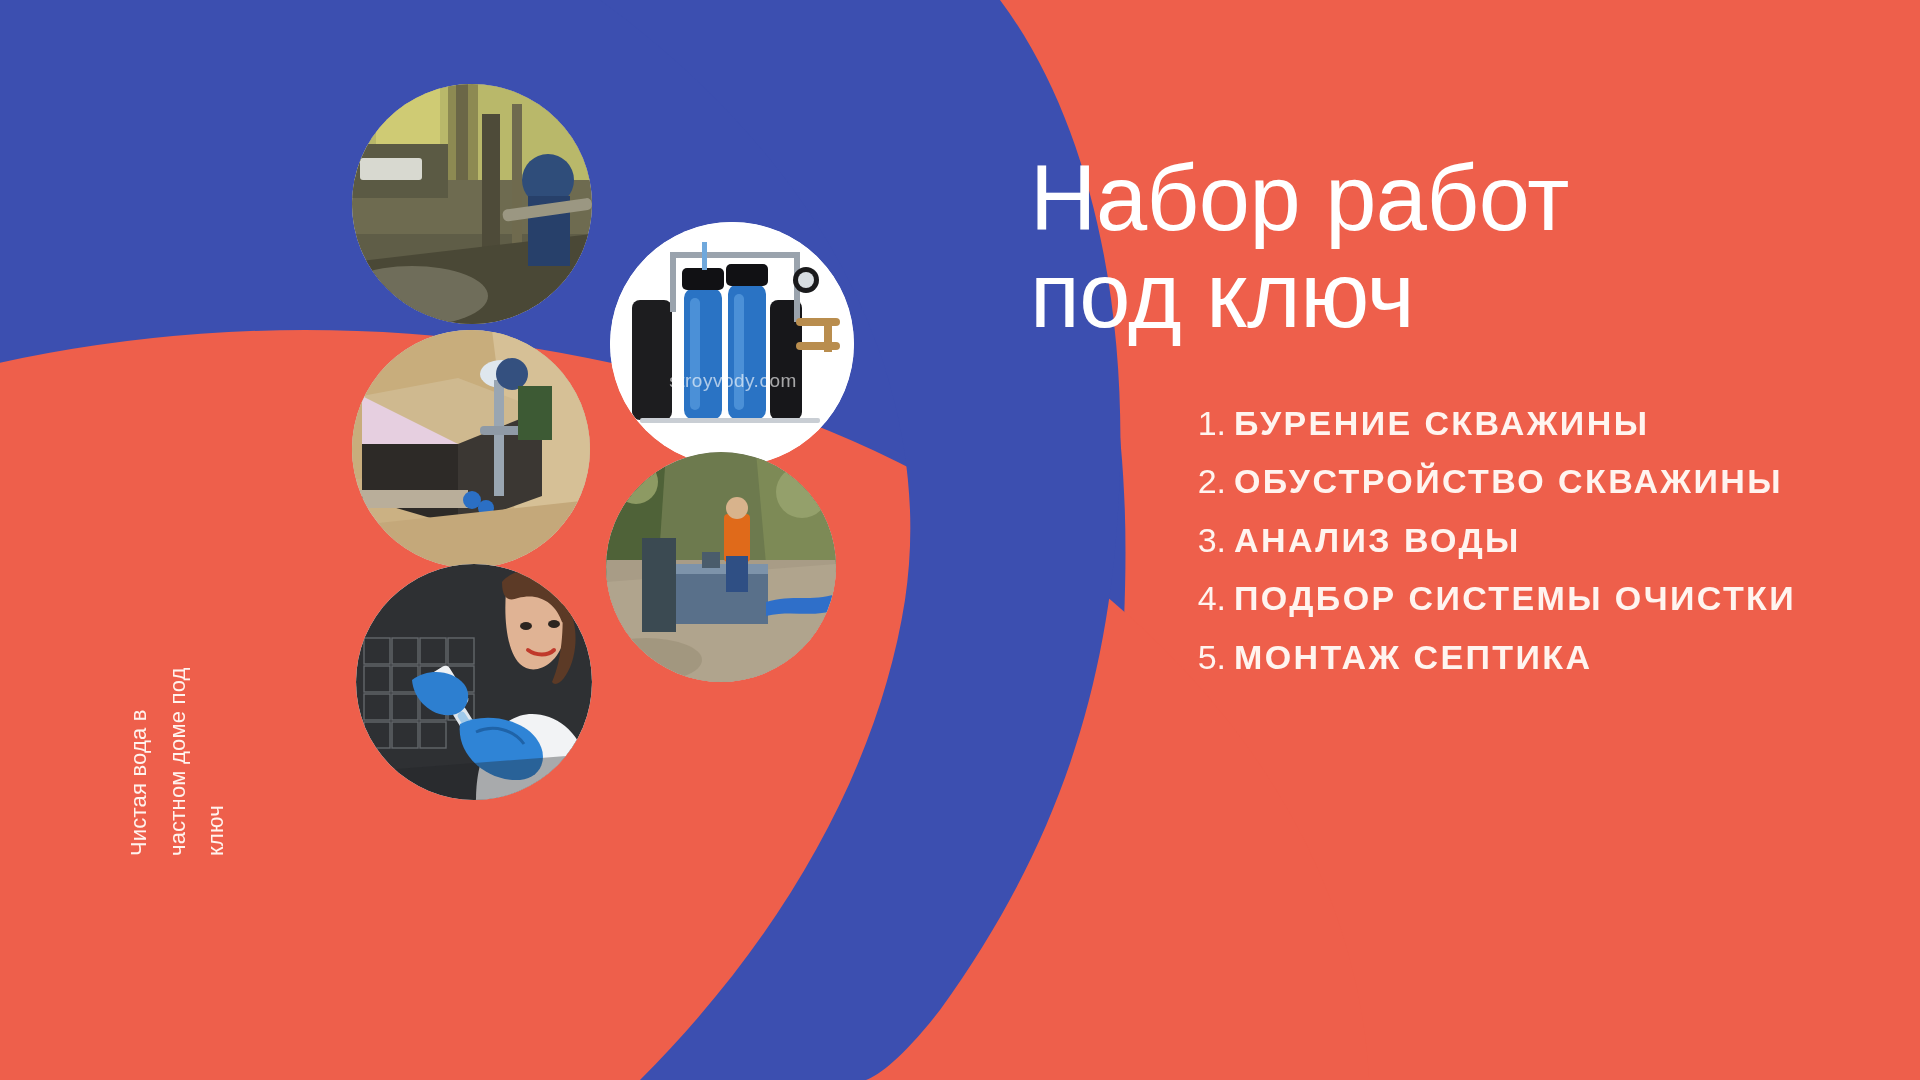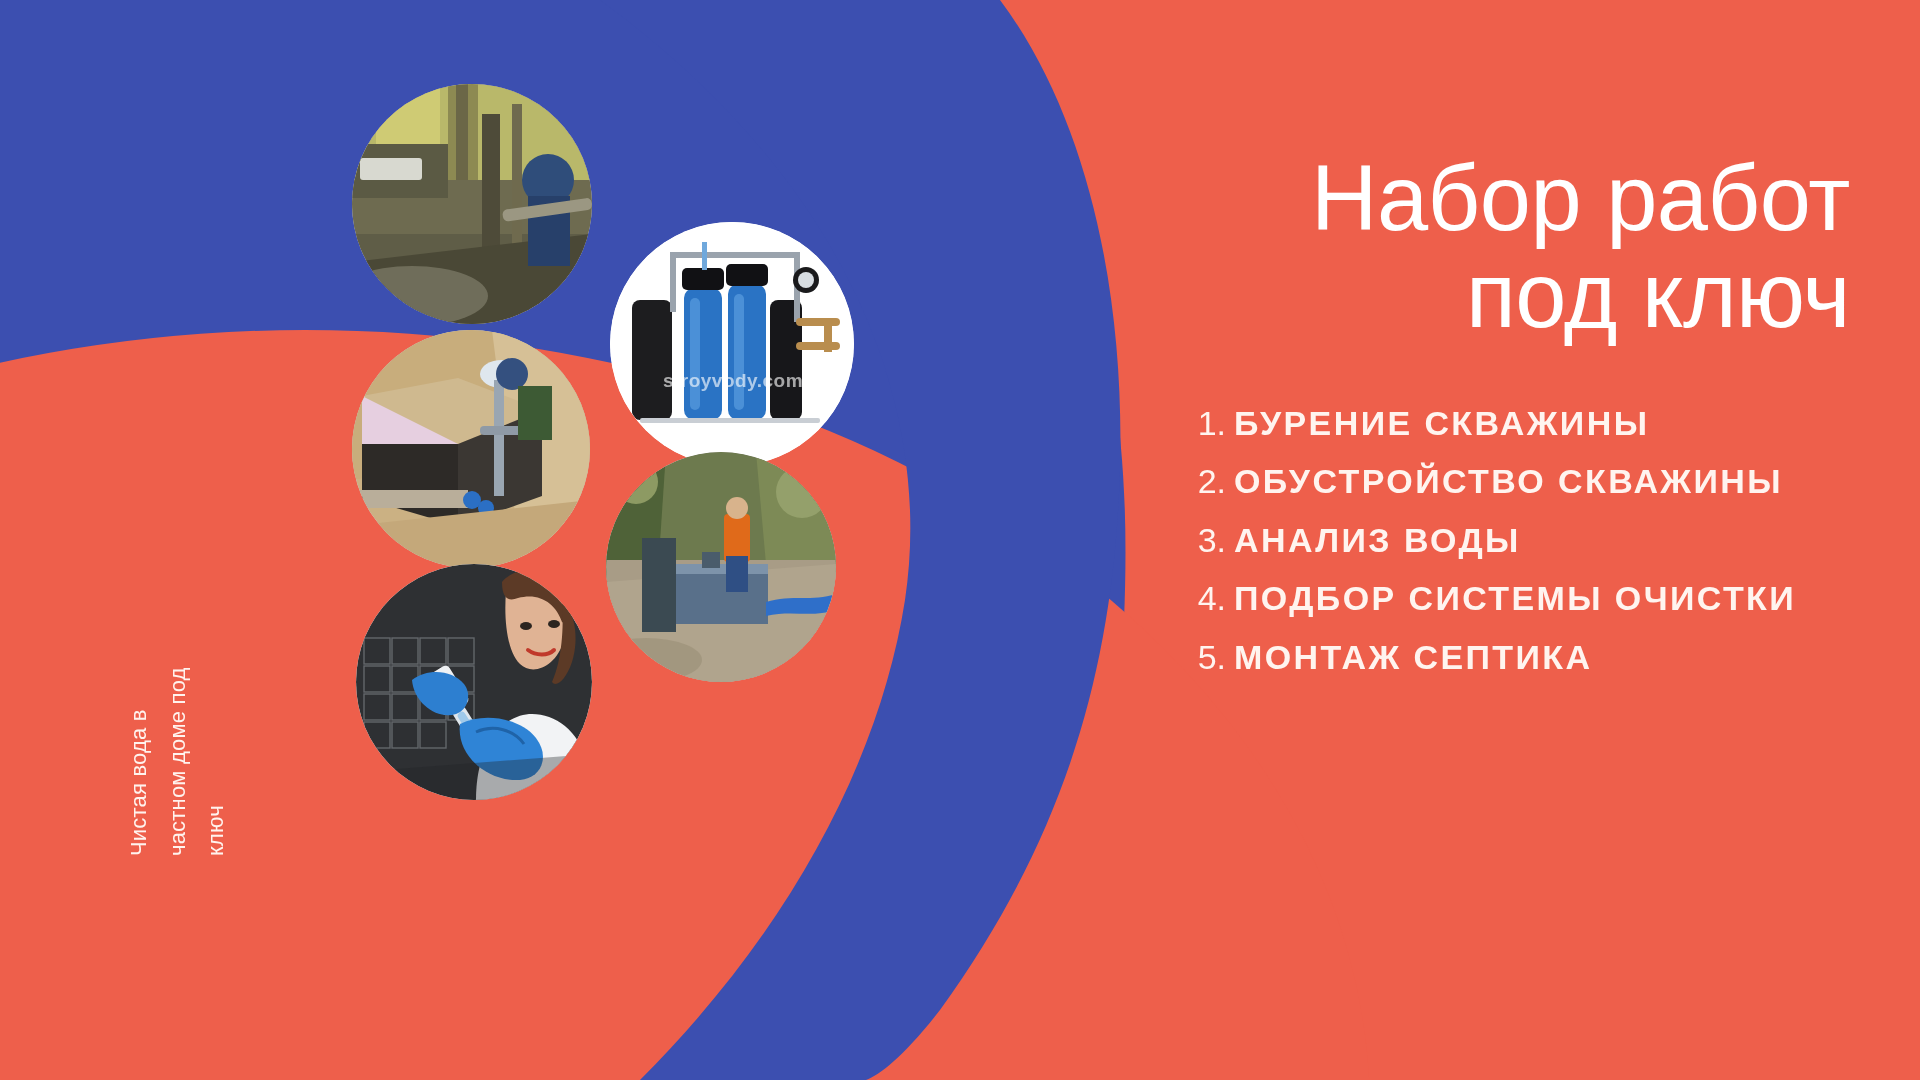--- a/index.html
+++ b/index.html
@@ -93,21 +93,21 @@
   
   .headline {
     position: absolute;
     left: 1030px;
     top: 88px;
     width: 820px;
     color: #FFFFFF;
     font-size: 92px;
     line-height: 1.06;
     font-weight: 400;
-    text-align: right;
+    text-align: left;
     white-space: pre-line;
     letter-spacing: -0.5px;
   }
   .steps {
     position: absolute;
     left: 1180px;
     top: 394px;
     width: 680px;
     margin: 0;
     padding: 0;
@@ -136,21 +136,20 @@
   .watermark {
     position: absolute;
     left: 628px;
     top: 370px;
     width: 210px;
     color: rgba(255,255,255,0.62);
     font-size: 19px;
     letter-spacing: 0.5px;
     text-align: center;
     pointer-events: none;
-    font-weight: bold;
   }
 </style>
 </head>
 <body>
 
 <div id="poster">
 
   <div class="bg-base"></div>
   <div class="bg-coral-right"></div>
   <div class="bg-coral-ellipse"></div>

